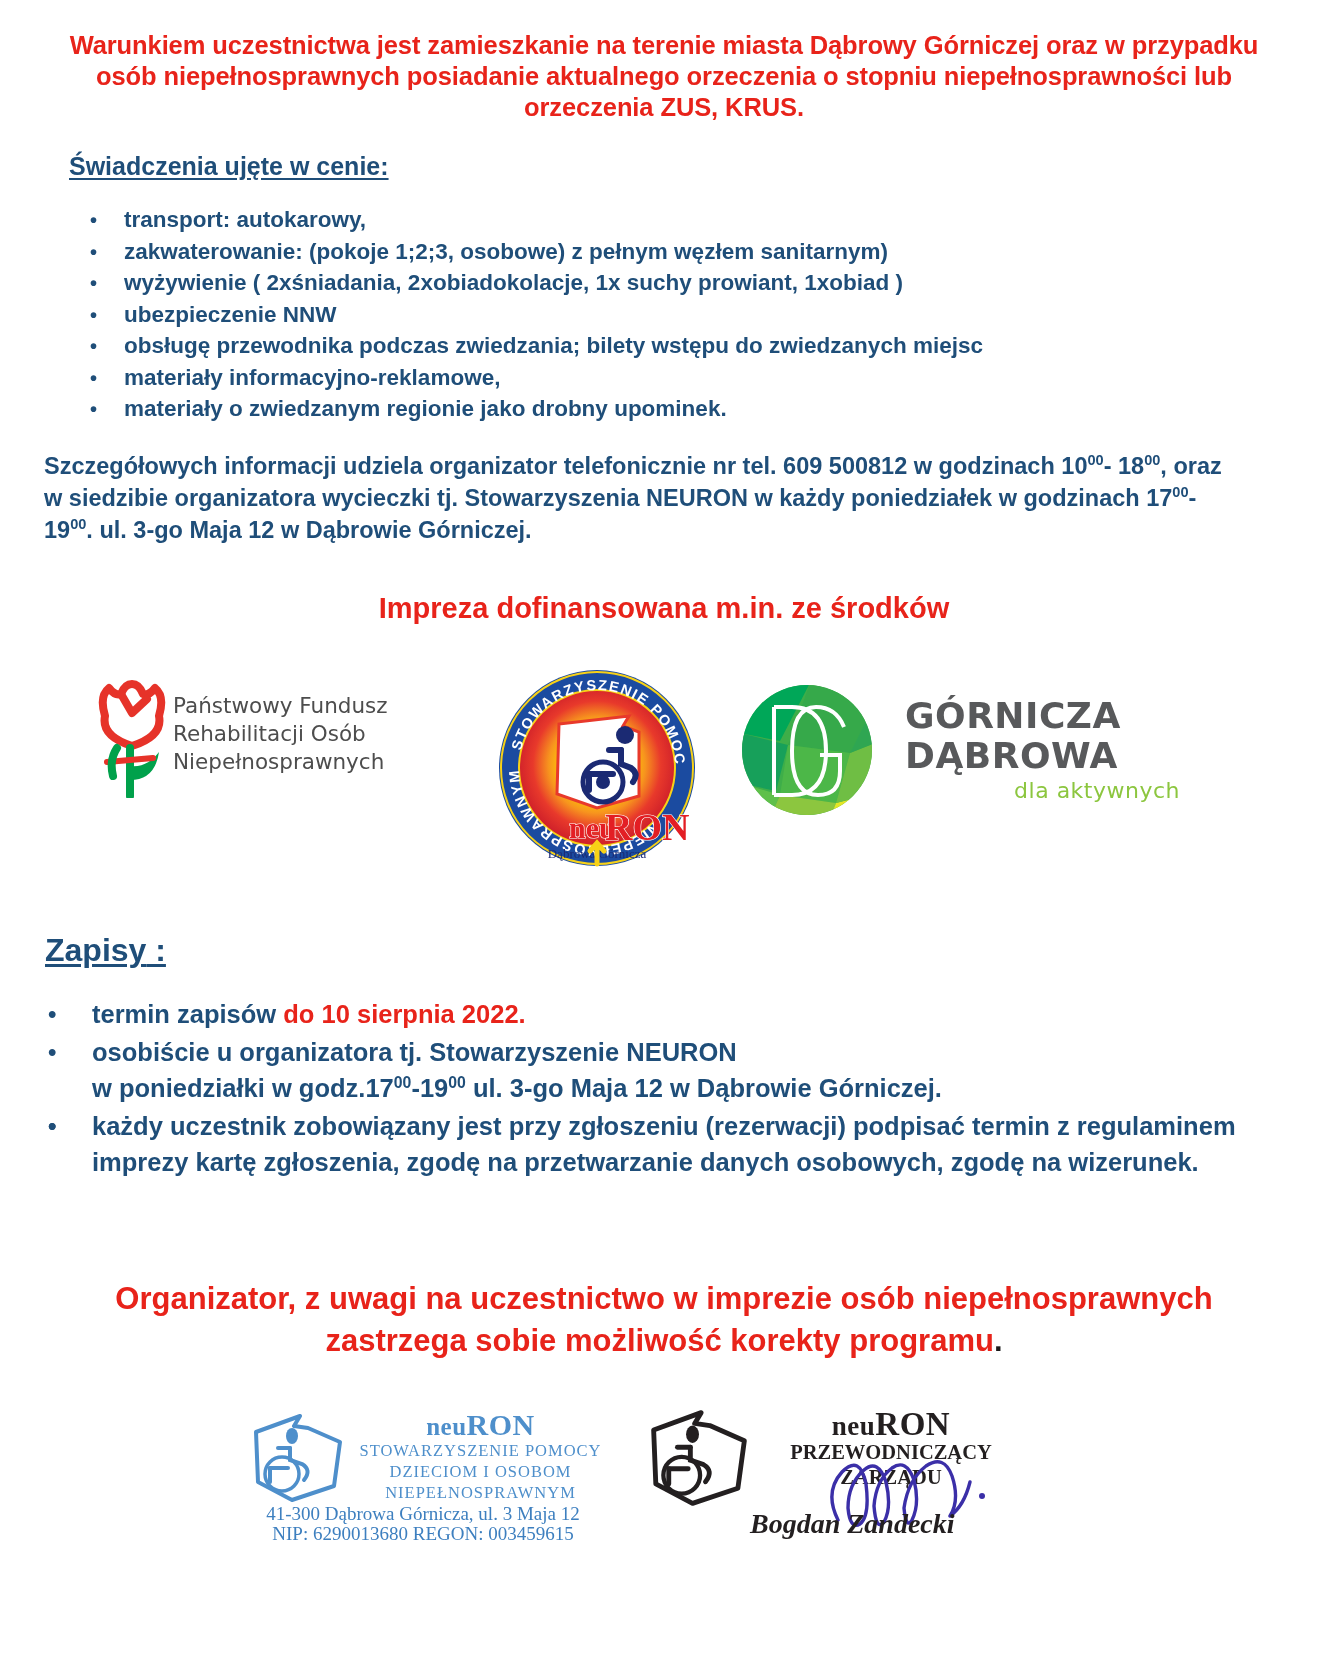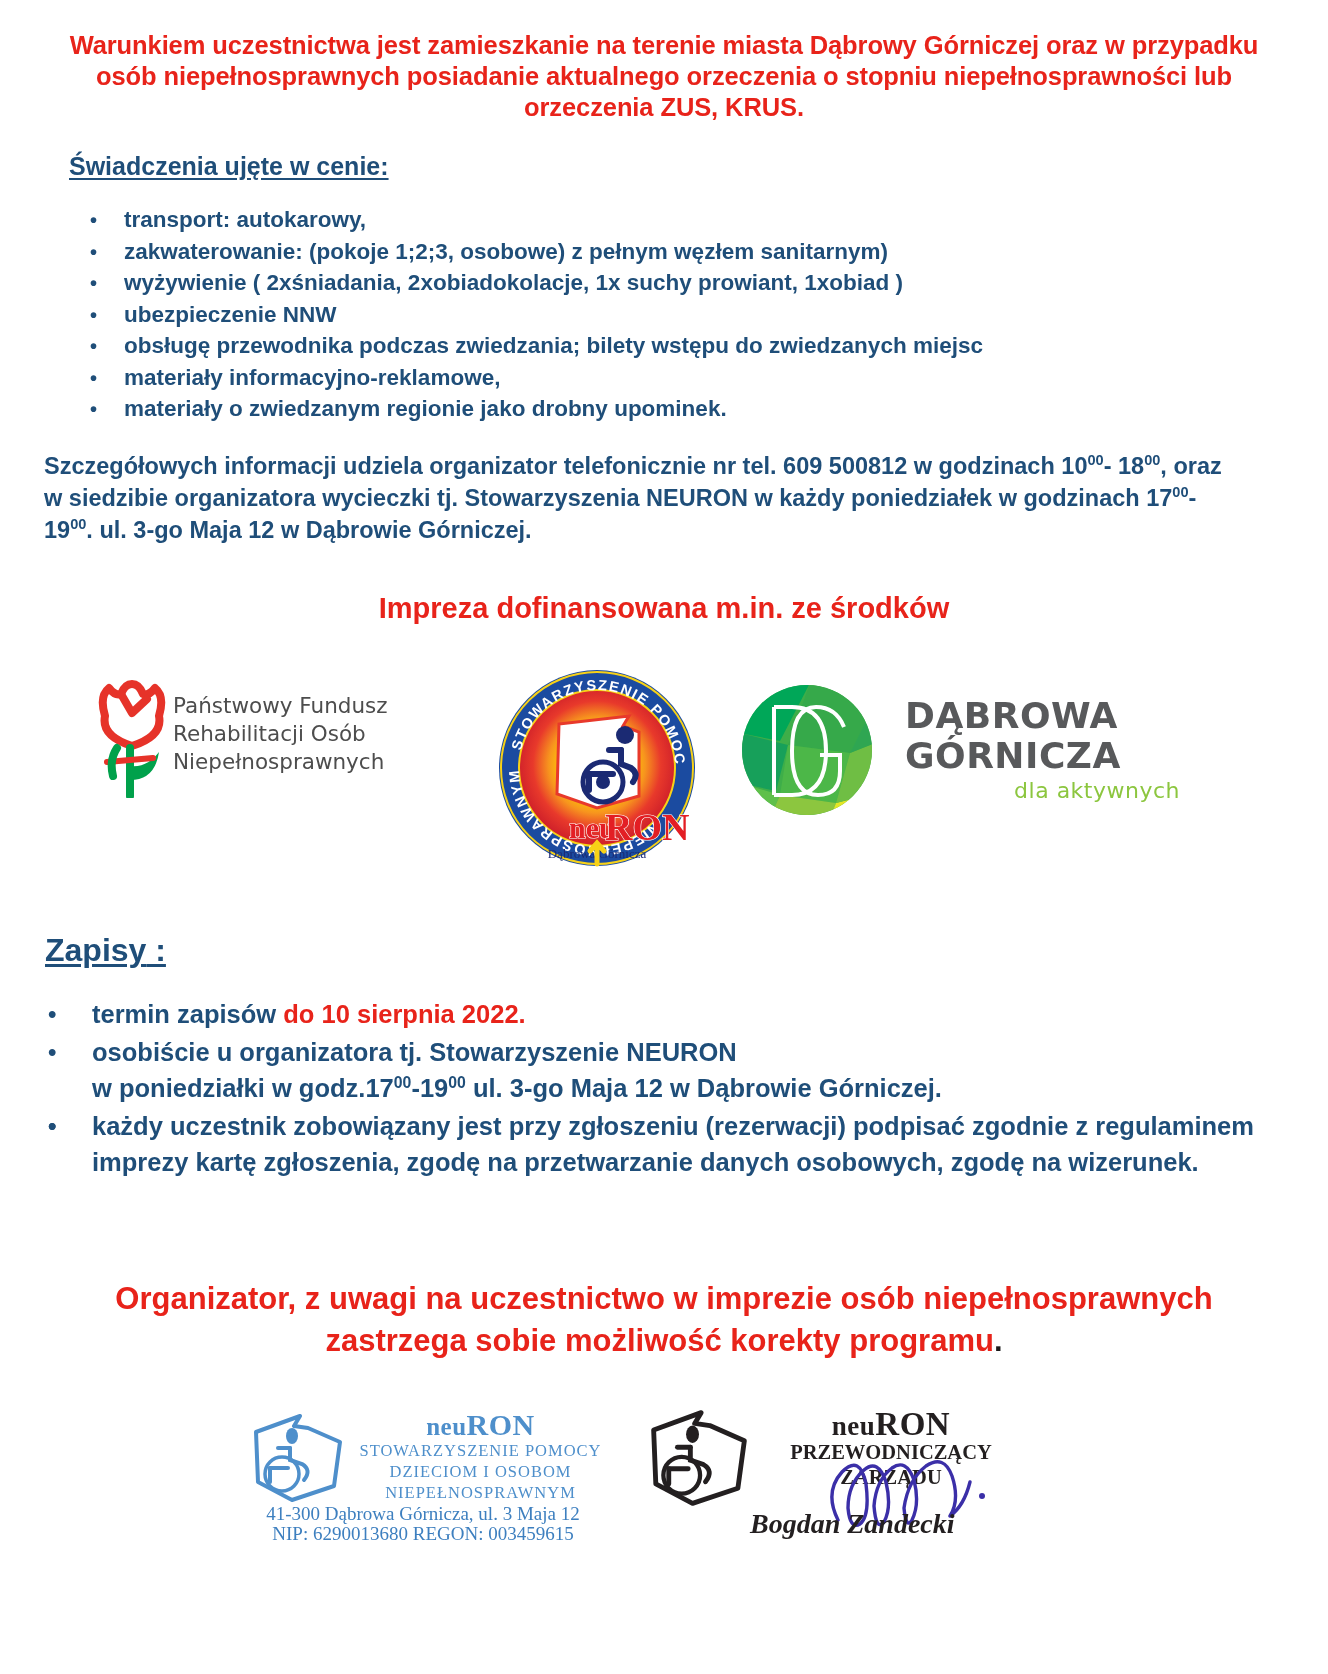--- a/index.html
+++ b/index.html
@@ -225,37 +225,37 @@
           <polygon points="96,120 135,110 135,135 90,135" fill="#E4E625"></polygon>
           <polygon points="110,70 135,60 135,110 96,120" fill="#6FBE44"></polygon>
           <polygon points="135,20 135,60 110,70" fill="#2FA652"></polygon>
         </g>
         <g fill="none" stroke="#FFFFFF" stroke-width="4">
           <path d="M34 24 L34 112 M34 24 L52 24 Q86 24 86 68 Q86 112 52 112 L34 112"></path>
           <path d="M104 44 Q96 24 76 24 Q52 24 52 68 Q52 112 78 112 Q100 112 100 88 L100 72 L80 72"></path>
         </g>
       </svg>
       <div class="dgtext">
+        <div>GÓRNICZA</div>
         <div>DĄBROWA</div>
-        <div>GÓRNICZA</div>
       </div>
       <div class="dgtag">dla aktywnych</div>
     </div>
   </div>
 
   <div class="sec-title" id="zapisy-title"><span>Zapisy</span><span class="nound"> :</span></div>
 
   <ul class="blist" id="zapisy-list">
     <li><span class="bul">•</span><span>termin zapisów  </span><span class="red-inline"> do 10 sierpnia 2022.</span></li>
 
     <li><span class="bul">•</span><span>osobiście u organizatora tj. Stowarzyszenie NEURON</span><br><span>w poniedziałki w godz.</span><span>17</span><sup>00</sup><span>-</span><span>19</span><sup>00</sup><span> ul. 3-go Maja 12 w Dąbrowie Górniczej.</span></li>
 
     <li><span class="bul">•</span></li>
 
-    <li><span class="bul">•</span><span>każdy uczestnik zobowiązany jest przy zgłoszeniu (rezerwacji) podpisać zgodnie z regulaminem imprezy kartę zgłoszenia, zgodę na przetwarzanie danych osobowych, zgodę na wizerunek.</span></li>
+    <li><span class="bul">•</span><span>każdy uczestnik zobowiązany jest przy zgłoszeniu (rezerwacji) podpisać termin z regulaminem imprezy kartę zgłoszenia, zgodę na przetwarzanie danych osobowych, zgodę na wizerunek.</span></li>
   </ul>
 
   <div id="korekta"><span>Organizator, z uwagi na uczestnictwo w imprezie osób niepełnosprawnych zastrzega sobie możliwość korekty programu</span><span class="blk">.</span></div>
 
   <div id="stamp-blue">
     <svg width="100" height="92" viewBox="0 0 100 92">
       <path d="M8 20 L52 4 L46 14 L60 16 L92 30 L86 74 L44 88 L10 70 Z" fill="none" stroke="#4E8FCB" stroke-width="4" stroke-linejoin="round"></path>
       <g fill="none" stroke="#4E8FCB" stroke-width="4" stroke-linecap="round">
         <ellipse cx="44" cy="24" rx="6" ry="8" fill="#4E8FCB" stroke="none"></ellipse>
         <path d="M42 36 L30 36"></path>

